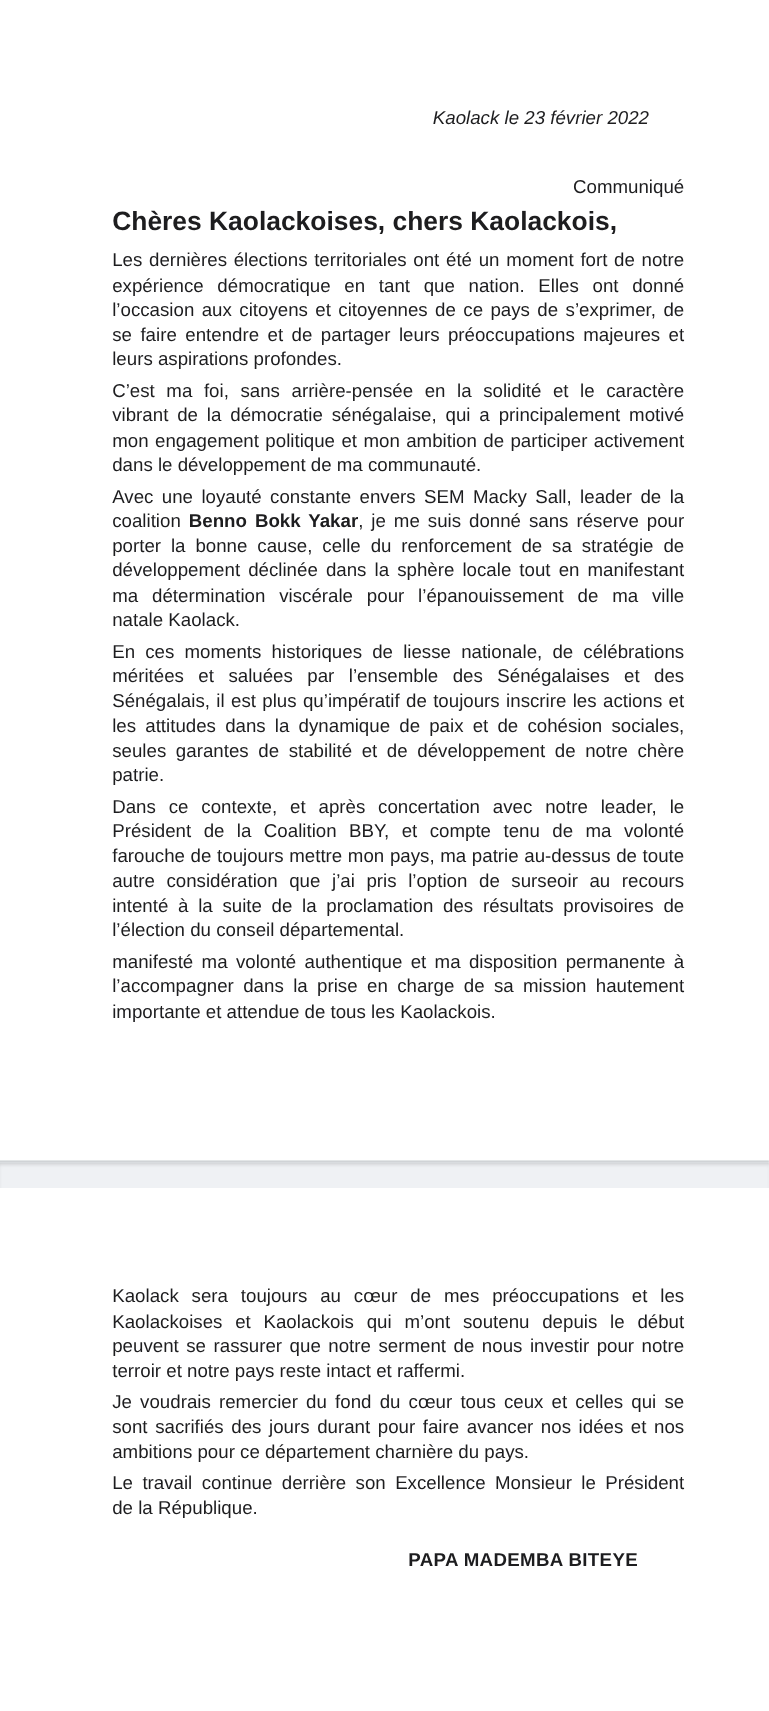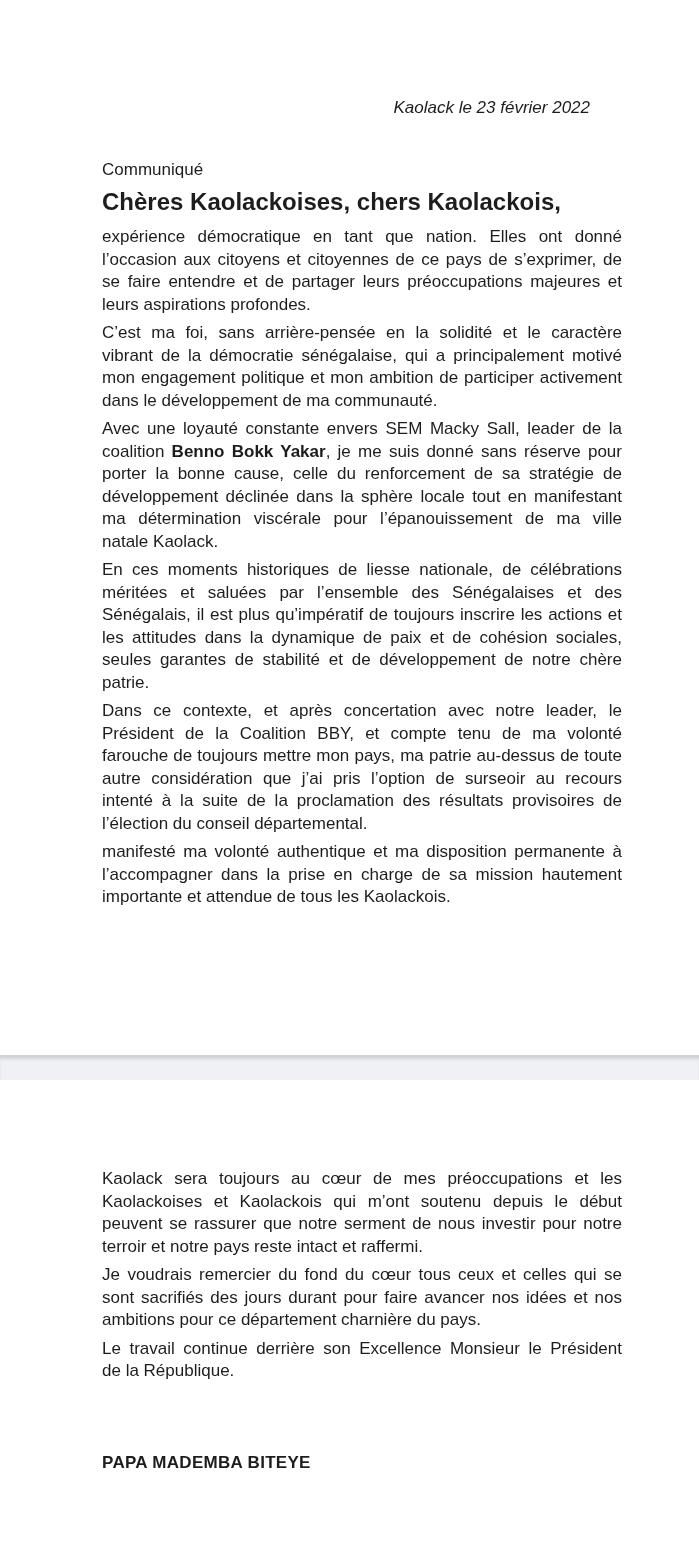--- a/index.html
+++ b/index.html
@@ -41,21 +41,21 @@
     font-size: 17px;
     font-style: italic;
     line-height: 24px;
     text-align: right;
     padding-right: 32px;
   }
   .doc-title {
     margin-top: 38px;
     font-size: 17px;
     line-height: 24px;
-    text-align: left;
+    text-align: right;
   }
   .greeting {
     margin-top: 7px;
     font-size: 24px;
     font-weight: bold;
     line-height: 26px;
     text-align: left;
   }
   .paragraphs {
     margin-top: 11px;
@@ -69,41 +69,42 @@
     text-align: justify;
     text-align-last: justify;
     white-space: normal;
   }
   .line.last {
     text-align: justify;
     text-align-last: left;
   }
   .line b { font-weight: bold; }
   .signature {
-    margin-top: 68px;
+    margin-top: 24px;
     font-size: 17px;
     font-weight: bold;
     line-height: 24px;
-    text-align: left;
+    text-align: right;
     padding-right: 42px;
     letter-spacing: 0.3px;
   }
 </style>
 </head>
 <body style="color: rgb(29, 29, 31);">
 
 <div class="doc-page page-1">
   <div class="date-line">Kaolack le 23 février 2022</div>
 
   <div class="doc-title">Communiqué</div>
 
   <div class="greeting">Chères Kaolackoises, chers Kaolackois,</div>
 
   <div class="paragraphs">
       <div class="paragraph">
+        <div class="line"><span>Les dernières élections territoriales ont été un moment fort de notre</span></div>
         <div class="line"><span>expérience démocratique en tant que nation. Elles ont donné</span></div>
         <div class="line"><span>l’occasion aux citoyens et citoyennes de ce pays de s’exprimer, de</span></div>
         <div class="line"><span>se faire entendre et de partager leurs préoccupations majeures et</span></div>
         <div class="line last"><span>leurs aspirations profondes.</span></div>
       </div>
       <div class="paragraph">
         <div class="line"><span>C’est ma foi, sans arrière-pensée en la solidité et le caractère</span></div>
         <div class="line"><span>vibrant de la démocratie sénégalaise, qui a principalement motivé</span></div>
         <div class="line"><span>mon engagement politique et mon ambition de participer activement</span></div>
         <div class="line last"><span>dans le développement de ma communauté.</span></div>

